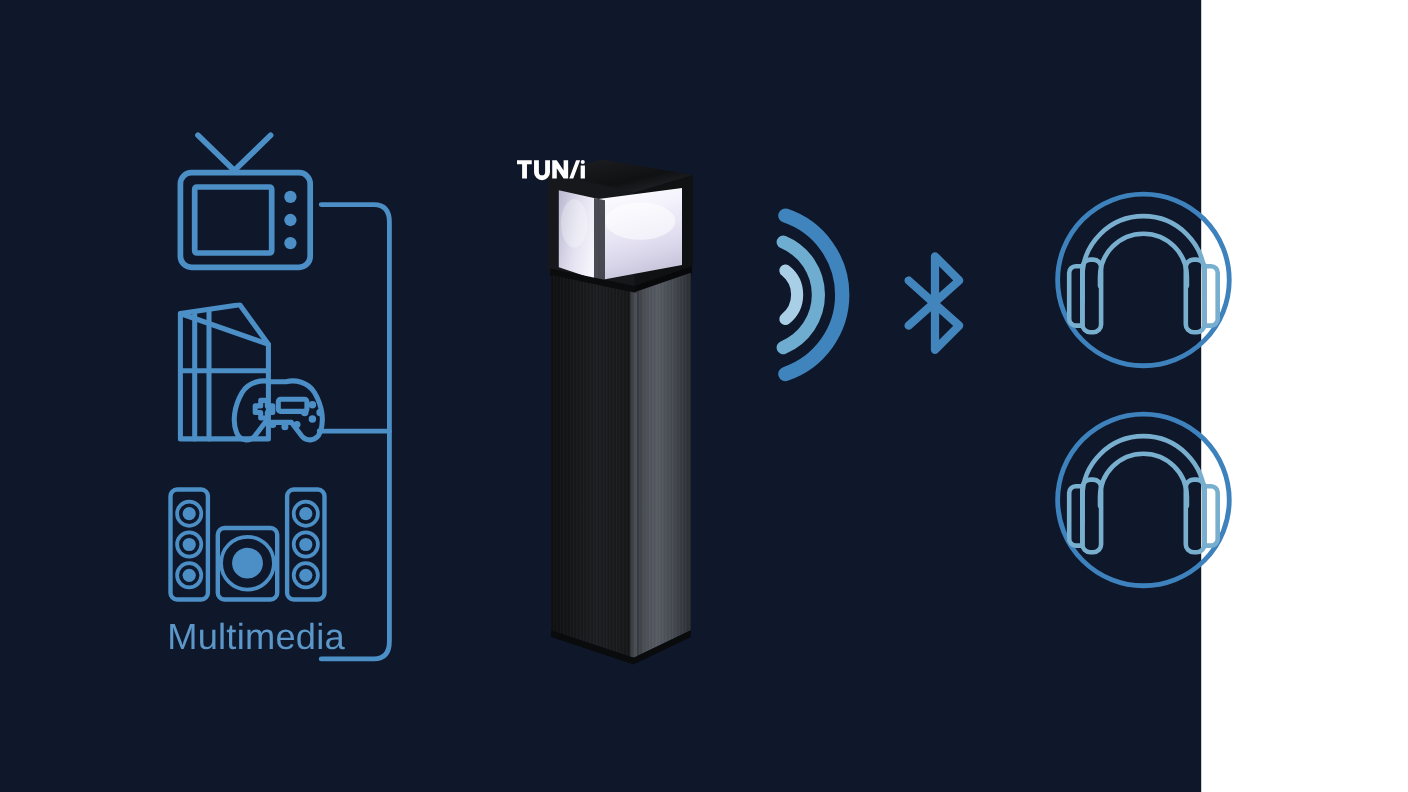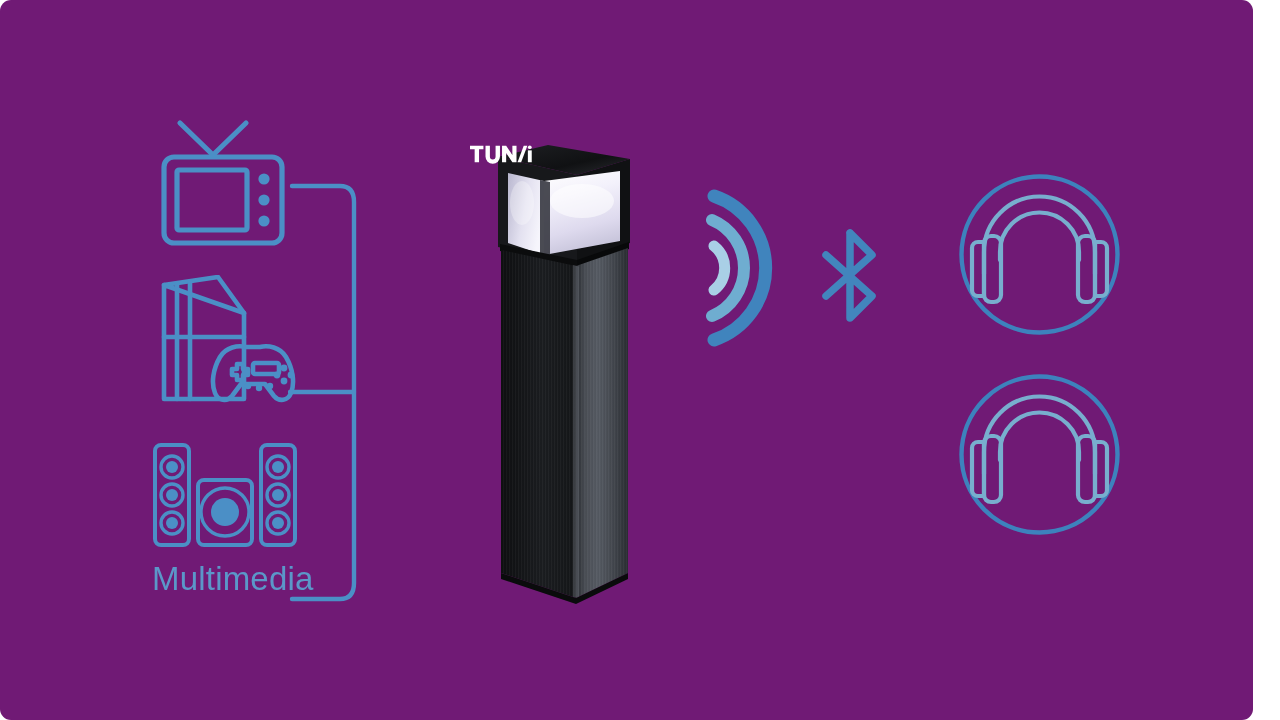--- a/index.html
+++ b/index.html
@@ -6,24 +6,23 @@
   * { box-sizing: border-box; margin: 0; padding: 0; }
   html, body {
     width: 1280px;
     height: 720px;
     overflow: hidden;
     background: #ffffff;
     font-family: "Liberation Sans", sans-serif;
   }
   #stage {
     position: relative;
-    width: 1253px;
+    width: 1092px;
     height: 720px;
-    background: #701a75;
-    border-radius: 11px;
+    background: #0f172a;
   }
 
   
   #multimedia-group {
     position: absolute;
     left: 140px;
     top: 105px;
     width: 270px;
     height: 520px;
   }

